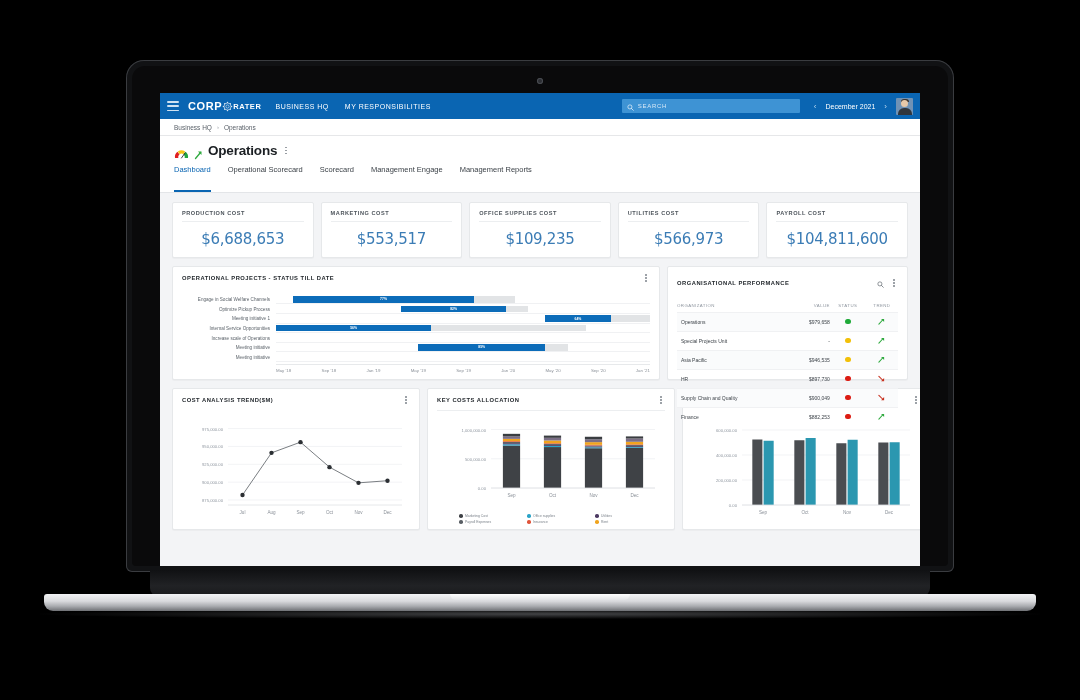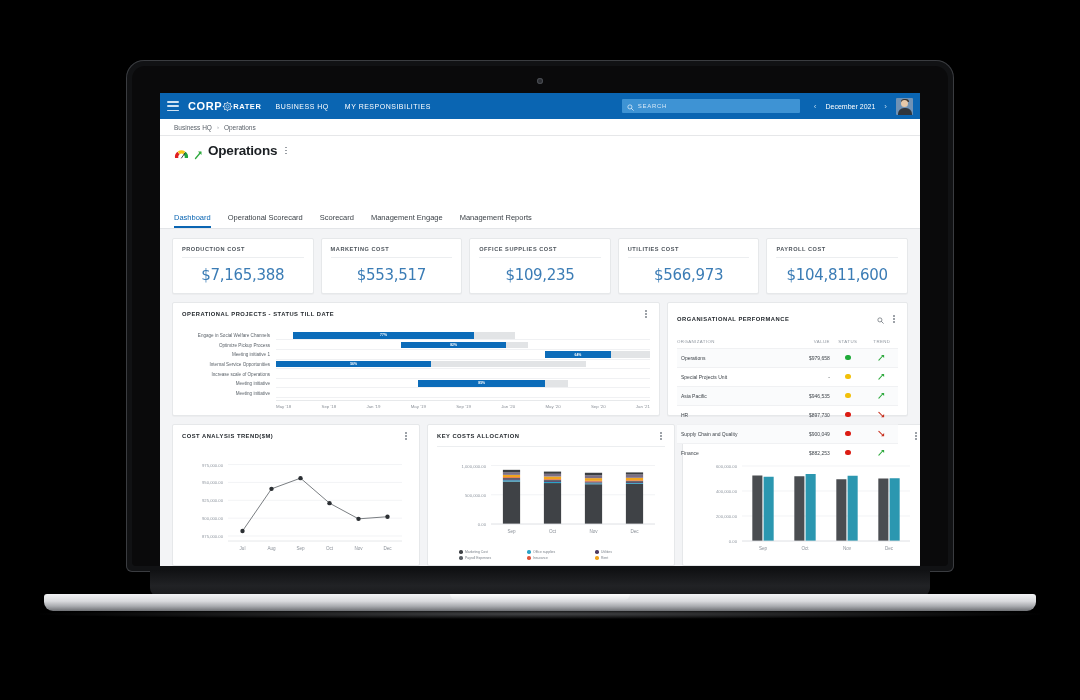--- a/index.html
+++ b/index.html
@@ -97,22 +97,22 @@
   .bc-sep { font-size: 6px; color: #9aa0a6; }
 
   .page-head { background: #fff; padding: 7px 14px 0 14px; }
   .title-row { display: flex; align-items: center; gap: 5px; }
   .gauge-icon { width: 15px; height: 11px; position: relative; }
   .trend-icon { width: 9px; height: 10px; }
   .page-title { font-size: 13.5px; font-weight: bold; color: #1b1f23; letter-spacing: -.2px; }
   .kebab-dots { display: flex; flex-direction: column; gap: 1.5px; padding: 0 3px; cursor: pointer; }
   .kebab-dots i { width: 1.6px; height: 1.6px; border-radius: 50%; background: #8a9097; display:block; }
   .tabs { display: flex; gap: 17px; margin-top: 7px; padding-bottom: 0; }
-  .tab { font-size: 7.5px; color: #3c4248; padding-bottom: 4px; cursor: pointer;
-    border-bottom: 2px solid transparent; margin-top: 48px; }
+  .tab { font-size: 7.5px; color: #3c4248; padding-bottom: 16px; cursor: pointer;
+    border-bottom: 2px solid transparent; }
   .tab.active { color: #0a65b2; border-bottom-color: #0a65b2; }
   .head-rule { height: 1px; background: #e3e5e8; }
 
   .content { padding: 9px 12px 0 12px; }
 
   
   .kpi-row { display: flex; gap: 7px; }
   .kpi {
     flex: 1; background: #fff; border: 1px solid #e6e8ea; border-radius: 2px;
     padding: 7px 9px 9px 9px; box-shadow: 0 1px 1px rgba(0,0,0,.03);
@@ -273,21 +273,21 @@
         <div class="tab">Management Reports</div>
       </div>
     </div>
     <div class="head-rule"></div>
 
     <div class="content">
 
       <div class="kpi-row">
         <div class="kpi">
           <div class="kpi-label">PRODUCTION COST</div>
-          <div class="kpi-value">$7,165,388</div>
+          <div class="kpi-value">$6,688,653</div>
         </div>
         <div class="kpi">
           <div class="kpi-label">MARKETING COST</div>
           <div class="kpi-value">$553,517</div>
         </div>
         <div class="kpi">
           <div class="kpi-label">OFFICE SUPPLIES COST</div>
           <div class="kpi-value">$109,235</div>
         </div>
         <div class="kpi">

